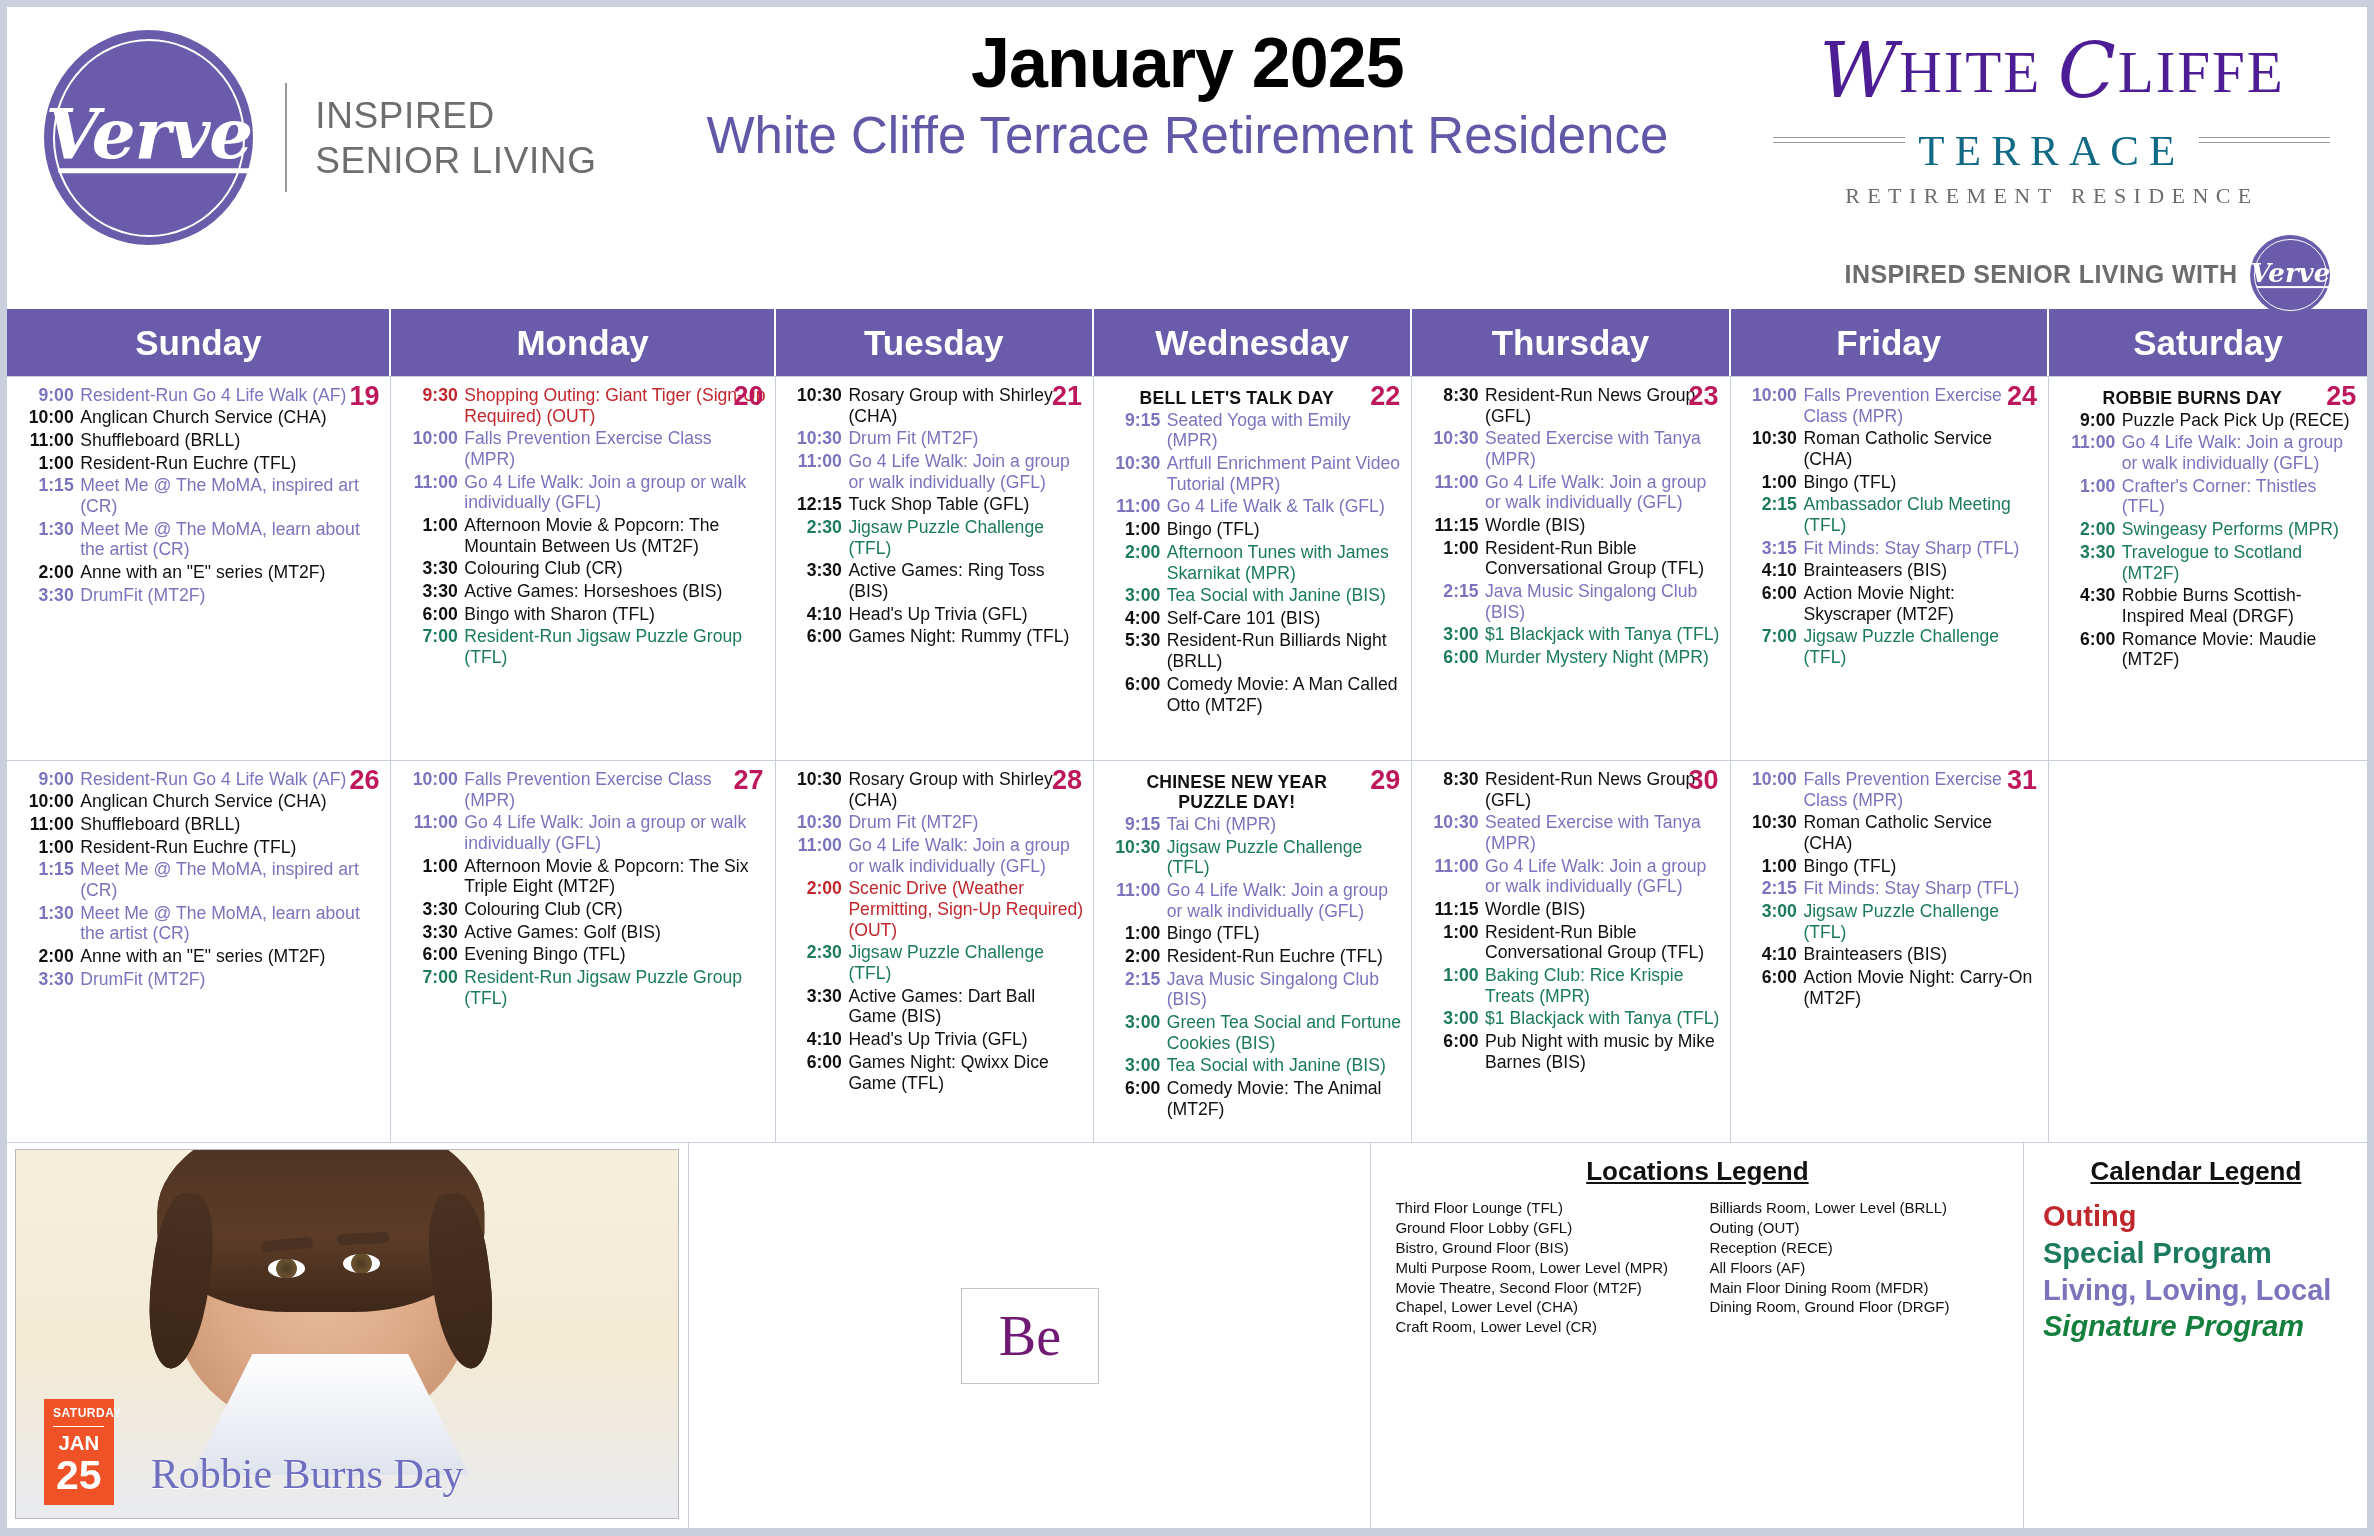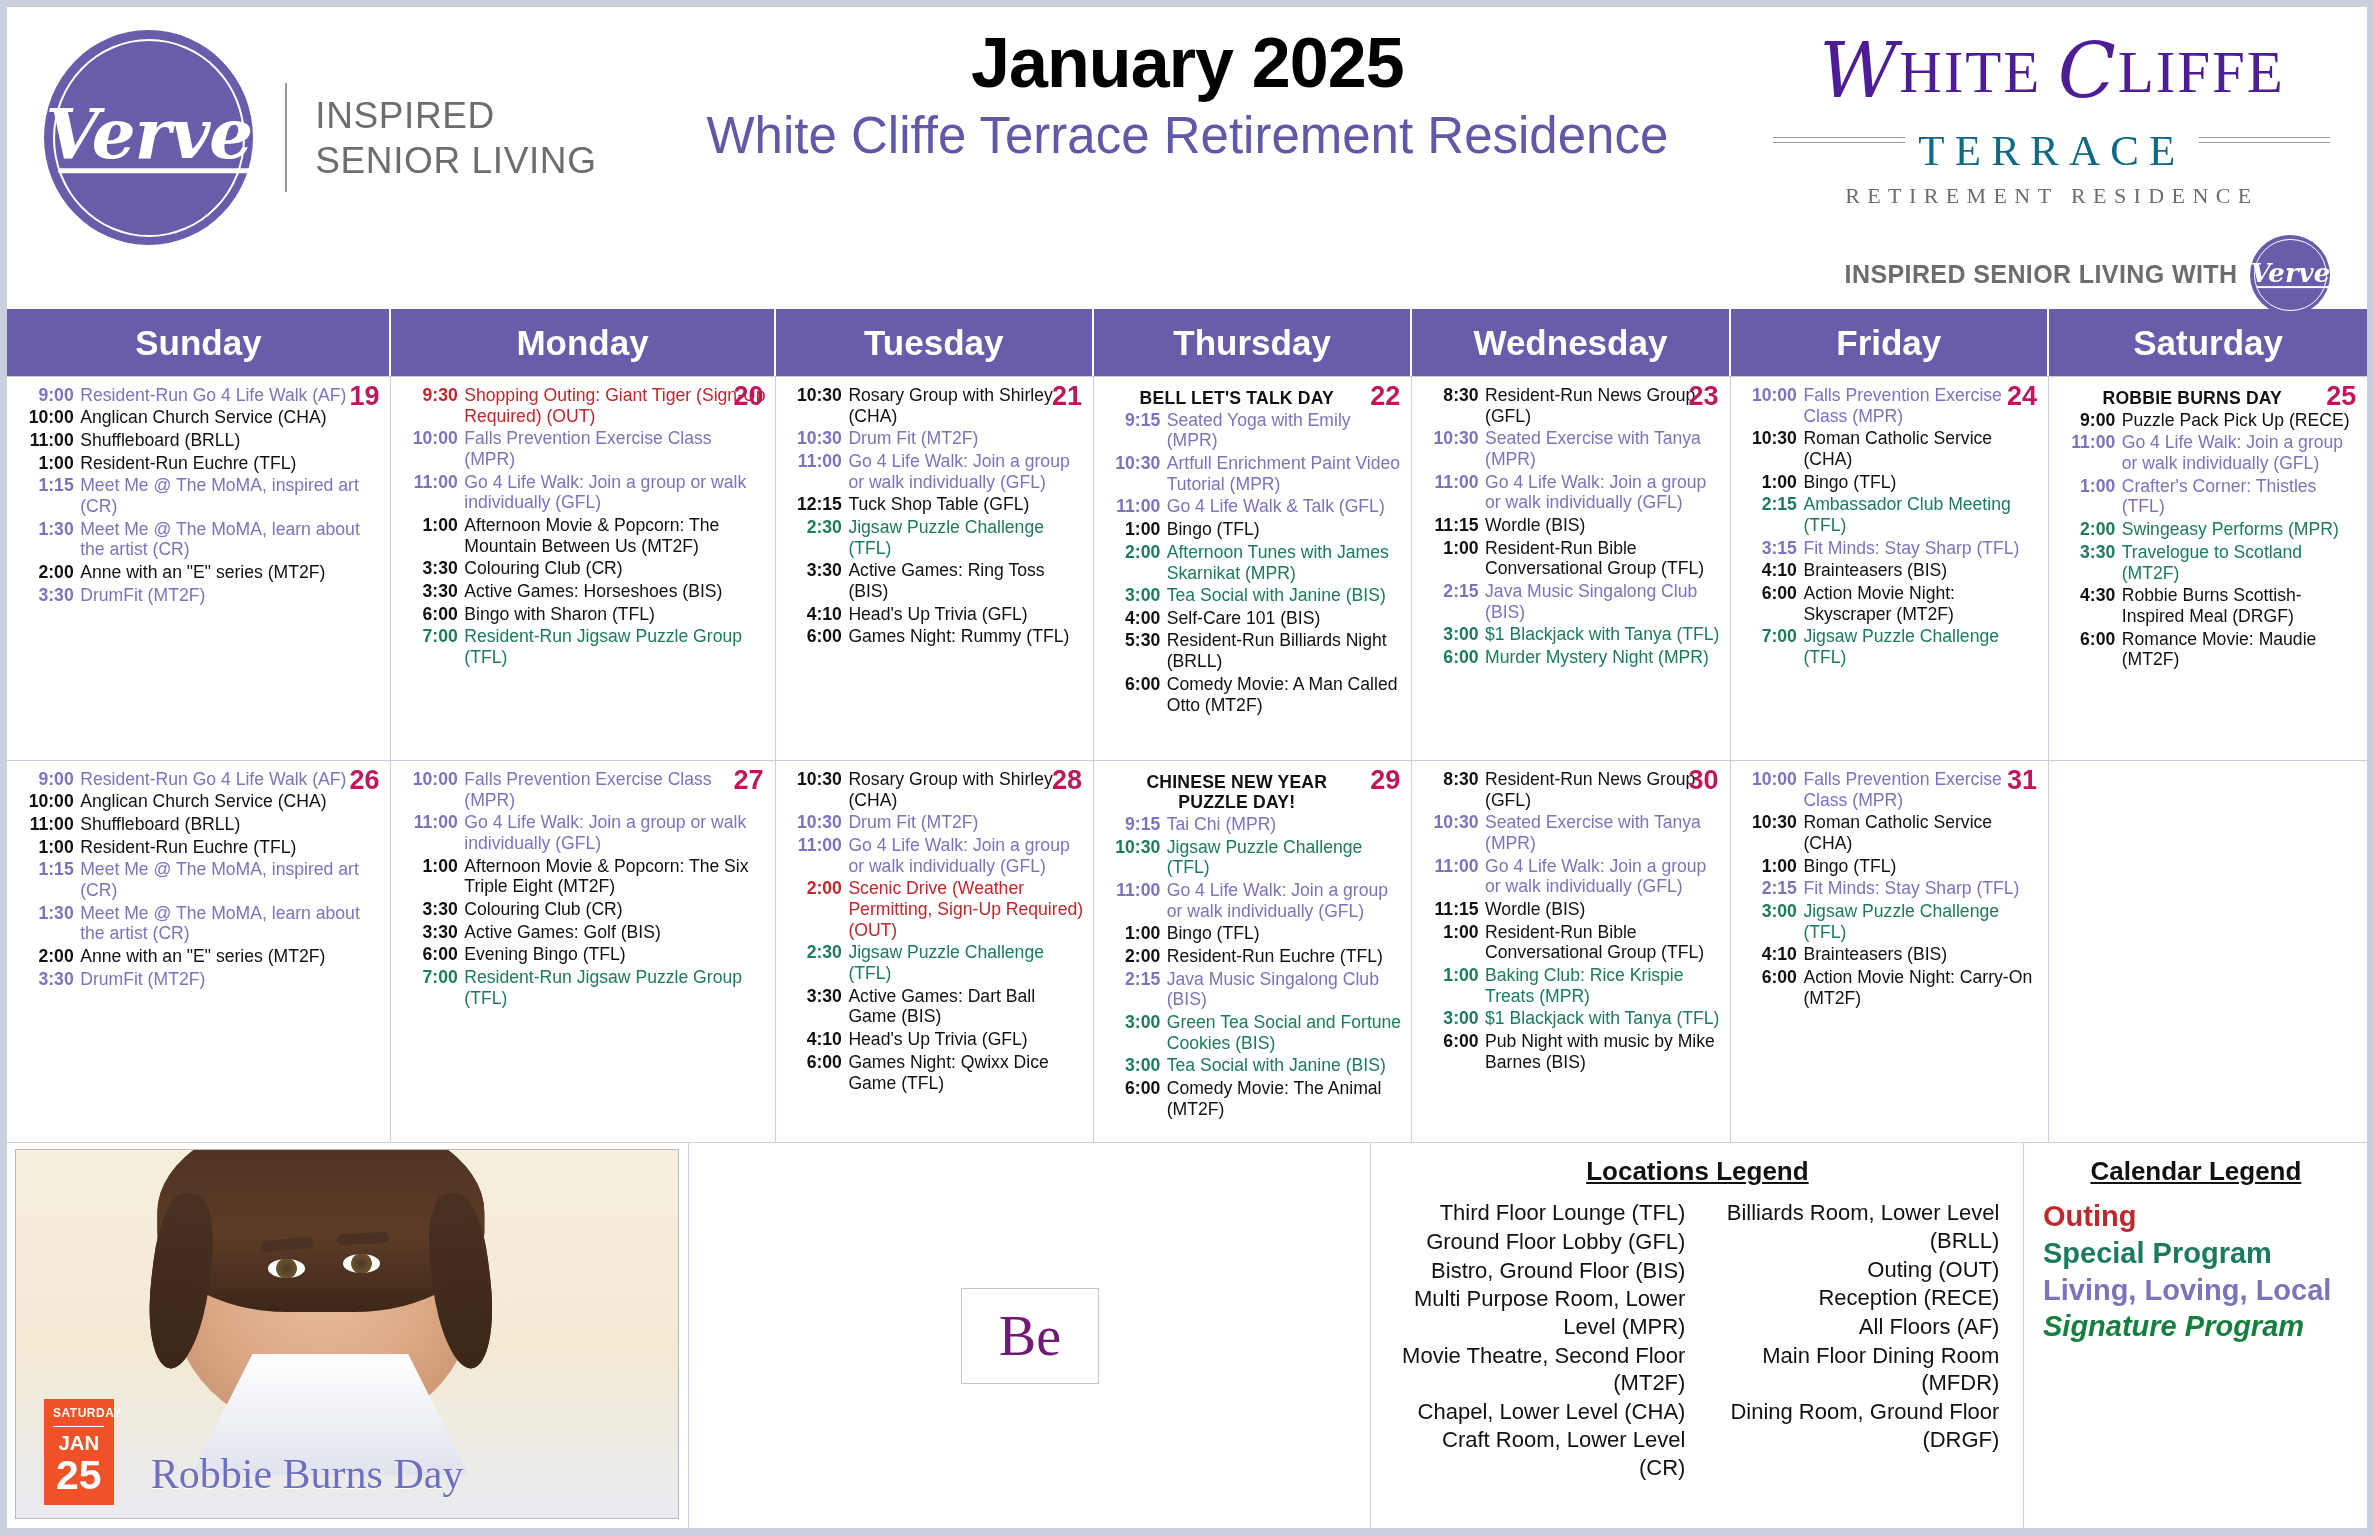--- a/index.html
+++ b/index.html
@@ -175,21 +175,21 @@
     background:#b4ce24;transform:rotate(-4deg);
   }
 
   .locations{flex:1;padding:13px 24px 0 24px;}
   .legend-title{
     text-align:center;font-size:26px;font-weight:600;color:#111;
     text-decoration:underline;margin-bottom:12px;
   }
   .loc-cols{display:flex;gap:24px;}
   .loc-col{flex:1;}
-  .loc-item{font-size:22px;line-height:1.26;color:#111;margin-bottom:0.9px;text-align:right;}
+  .loc-item{font-size:15px;line-height:1.26;color:#111;margin-bottom:0.9px;}
 
   .callegend{width:343px;padding:13px 18.6px 0 18.6px;}
   .cal-item{font-size:29px;font-weight:700;line-height:1.2;margin-bottom:1.9px;}
 </style>
 </head>
 <body>
 
 <div class="page">
 
   <div class="header">
@@ -226,22 +226,22 @@
           <span>Verve</span>
         </span>
       </div>
     </div>
   </div>
 
   <div class="dayhead" id="dayhead">
       <div class="cell" style="width: 16.2757%;">Sunday</div>
       <div class="cell" style="width: 16.2757%;">Monday</div>
       <div class="cell" style="width: 13.4897%;">Tuesday</div>
+      <div class="cell" style="width: 13.4897%;">Wednesday</div>
       <div class="cell" style="width: 13.4897%;">Thursday</div>
-      <div class="cell" style="width: 13.4897%;">Wednesday</div>
       <div class="cell" style="width: 13.4897%;">Friday</div>
       <div class="cell" style="width: 13.4897%;">Saturday</div>
     </div>
 
   <div class="week week1" id="week-0">
       <div class="daycell" style="width: 16.2757%;">
         <div class="daynum">19</div>
         <div class="ev c-purple">
           <span class="t">9:00</span>
           <span class="d">Resident-Run Go 4 Life Walk (AF)</span>

